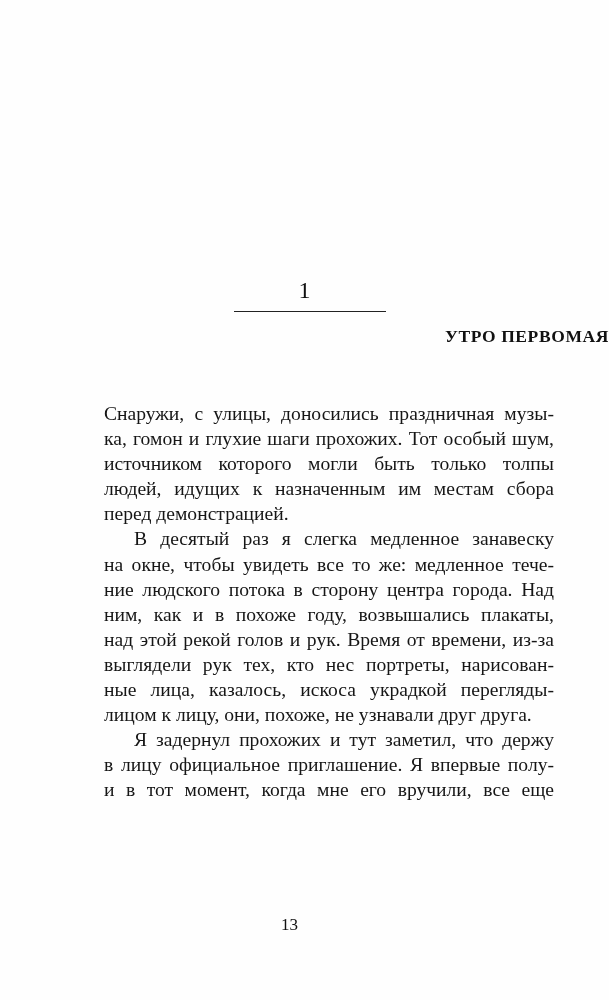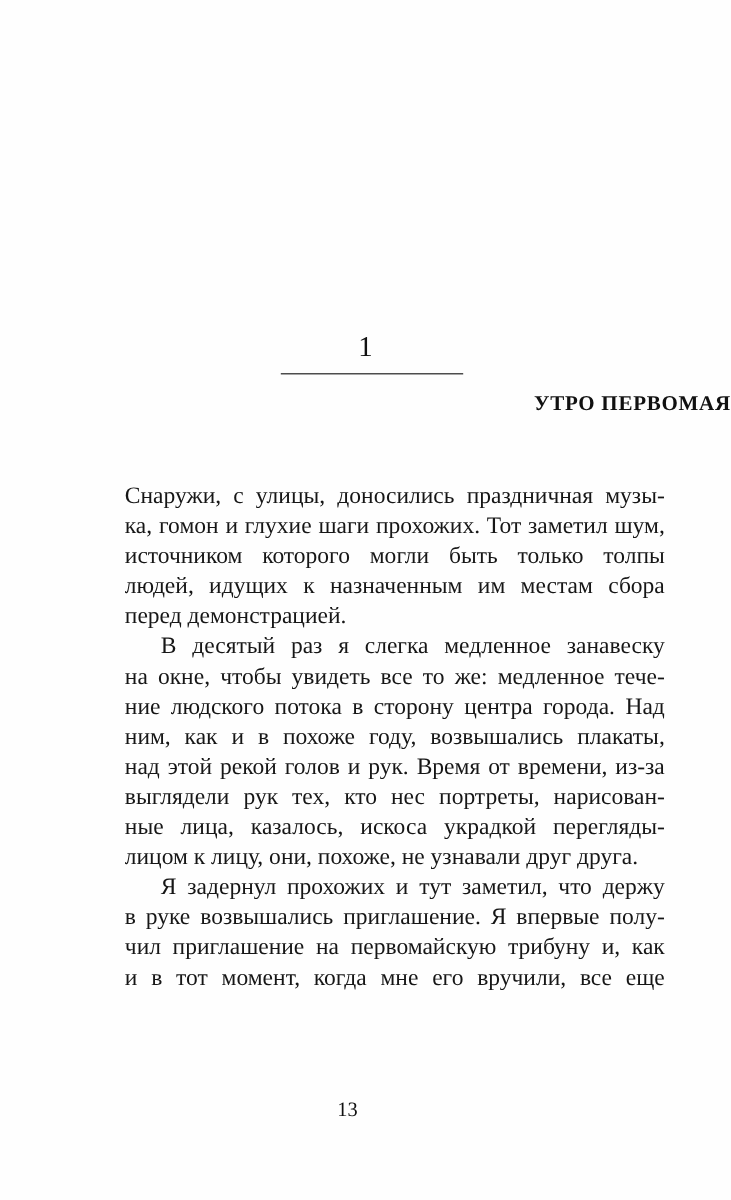--- a/index.html
+++ b/index.html
@@ -94,39 +94,38 @@
 
 <div class="page">
   <div class="chapter-number">1</div>
   <div class="chapter-rule"></div>
   <div class="chapter-title">УТРО ПЕРВОМАЯ</div>
 
   <div class="body-text">
 
     <div>
       <span class="line">Снаружи, с улицы, доносились праздничная музы-</span>
-      <span class="line">ка, гомон и глухие шаги прохожих. Тот заметил шум,</span>
+      <span class="line">ка, гомон и глухие шаги прохожих. Тот особый шум,</span>
       <span class="line">источником которого могли быть только толпы</span>
       <span class="line">людей, идущих к назначенным им местам сбора</span>
       <span class="line last">перед демонстрацией.</span>
     </div>
 
     <div>
       <span class="line indent">В десятый раз я слегка медленное занавеску</span>
       <span class="line">на окне, чтобы увидеть все то же: медленное тече-</span>
       <span class="line">ние людского потока в сторону центра города. Над</span>
       <span class="line">ним, как и в похоже году, возвышались плакаты,</span>
       <span class="line">над этой рекой голов и рук. Время от времени, из-за</span>
       <span class="line">выглядели рук тех, кто нес портреты, нарисован-</span>
       <span class="line">ные лица, казалось, искоса украдкой перегляды-</span>
       <span class="line last">лицом к лицу, они, похоже, не узнавали друг друга.</span>
     </div>
 
     <div>
       <span class="line indent">Я задернул прохожих и тут заметил, что держу</span>
-      <span class="line">в руке возвышались приглашение. Я впервые полу-</span>
-      <span class="line">чил приглашение на первомайскую трибуну и, как</span>
+      <span class="line">в лицу официальное приглашение. Я впервые полу-</span>
       <span class="line">и в тот момент, когда мне его вручили, все еще</span>
     </div>
   </div>
 
   <div class="page-number">13</div>
 </div>
 
 </body></html>

